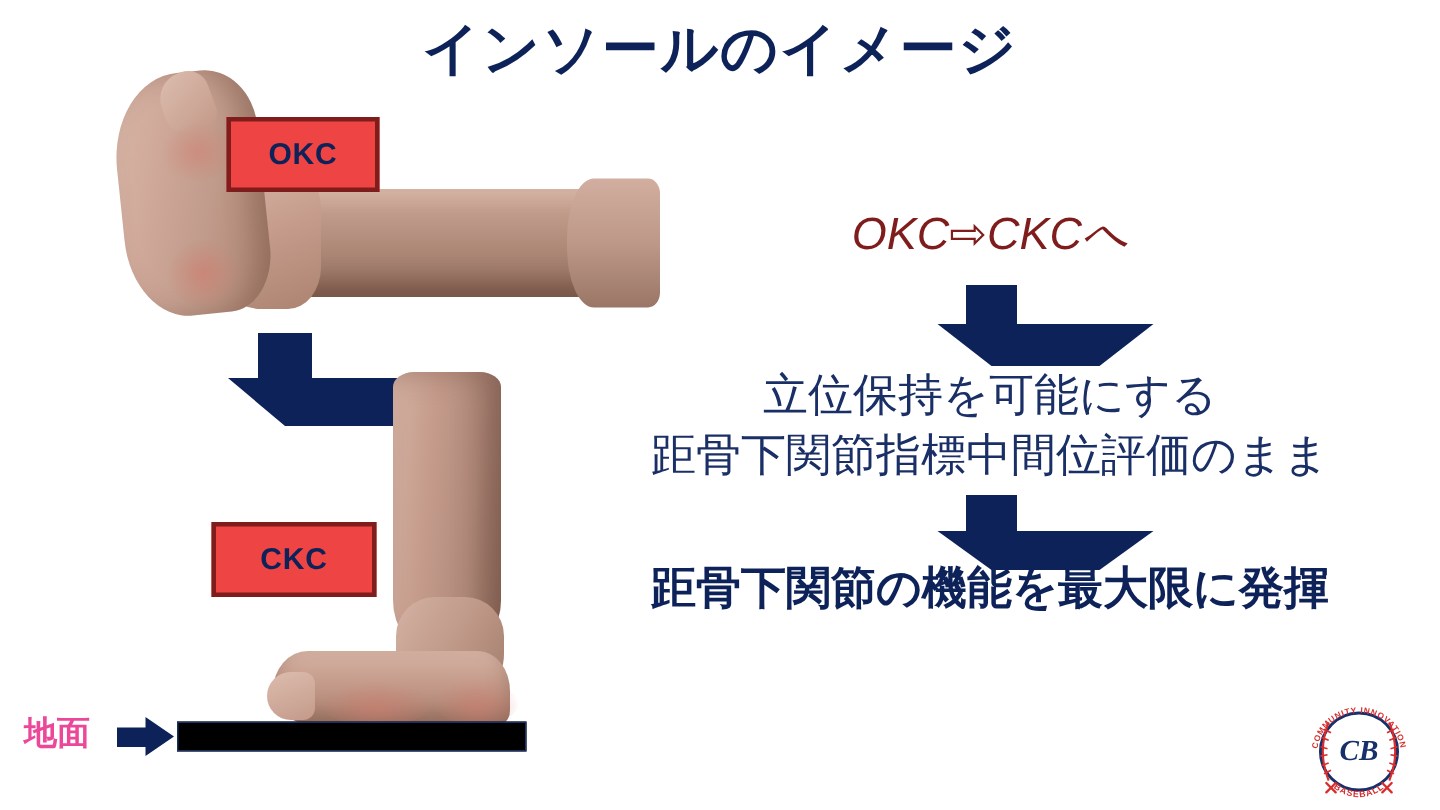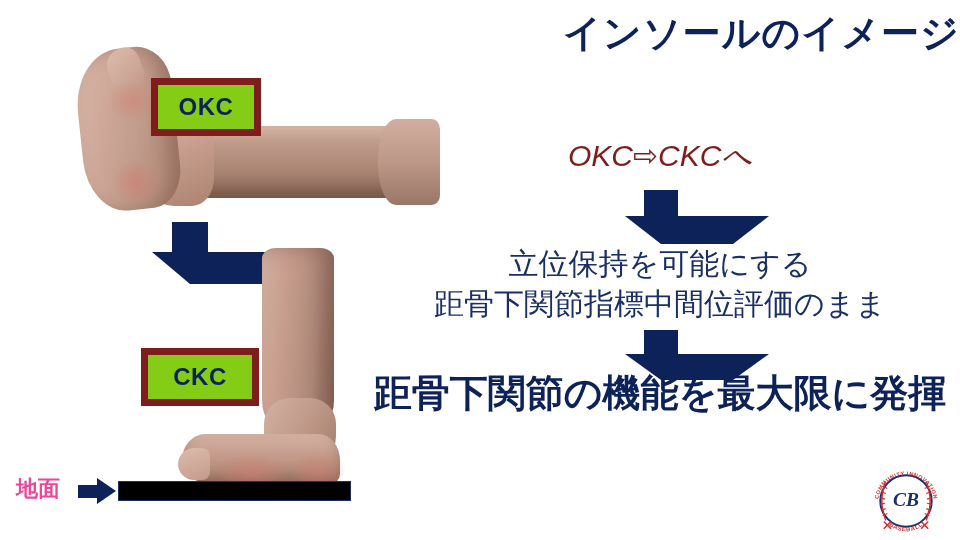--- a/index.html
+++ b/index.html
@@ -5,21 +5,21 @@
   html,body{margin:0;padding:0;background:#ffffff;}
   body{
     width:960px;height:540px;overflow:hidden;position:relative;
     font-family:"Liberation Sans","DejaVu Sans",sans-serif;
     color:#0d2259;
   }
   .slide{position:absolute;inset:0;background:#fff;}
 
   
   .title{
-    position:absolute;left:0;top:8px;width:960px;text-align:right;
+    position:absolute;left:0;top:8px;width:960px;text-align:center;
     font-size:38px;font-weight:bold;letter-spacing:1px;color:#0d2259;
     line-height:50px;white-space:nowrap;
   }
 
   
   .photo-okc{
     position:absolute;left:62px;top:42px;width:350px;height:172px;
   }
   .okc-shin{
     position:absolute;left:118px;top:84px;width:238px;height:72px;
@@ -92,22 +92,22 @@
     border-radius:50%;
   }
   .ckc-heel-blush{
     position:absolute;left:62px;top:204px;width:56px;height:32px;
     background:radial-gradient(ellipse at 50% 60%,rgba(206,126,112,.58),rgba(206,126,112,0) 72%);
     border-radius:50%;
   }
 
   
   .tagbox{
-    position:absolute;background:#84cc16;border:7px solid #7f1d1d;
-    color:#0d2259;font-size:24px;font-weight:bold;
+    position:absolute;background:#ef4444;border:3px solid #7f1d1d;
+    color:#0d2259;font-size:20px;font-weight:bold;
     display:flex;align-items:center;justify-content:center;
     letter-spacing:.5px;
   }
   .tag-okc{left:151px;top:78px;width:96px;height:44px;}
   .tag-ckc{left:141px;top:348px;width:104px;height:44px;text-align:right;}
 
   
   .arrow-down{position:absolute;}
   .arrow-down .stem{
     position:absolute;left:50%;transform:translateX(-50%);
@@ -135,21 +135,21 @@
     position:absolute;left:430px;top:136px;width:460px;text-align:center;
     font-size:30px;font-style:italic;font-weight:normal;color:#7f1d1d;
     white-space:nowrap;
   }
   .mid-text{
     position:absolute;left:380px;top:244px;width:560px;text-align:center;
     font-size:30px;line-height:40px;color:#1a2f66;font-weight:normal;
   }
   .bold-text{
     position:absolute;left:370px;top:372px;width:580px;text-align:center;
-    font-size:38px;line-height:42px;color:#0d2259;font-weight:bold;
+    font-size:30px;line-height:42px;color:#0d2259;font-weight:bold;
     letter-spacing:0px;white-space:nowrap;
   }
 
   
   .ground-label{
     position:absolute;left:16px;top:476px;font-size:22px;font-weight:bold;
     color:#ec4899;line-height:26px;
   }
   .ground-arrow{
     position:absolute;left:78px;top:478px;width:38px;height:26px;

